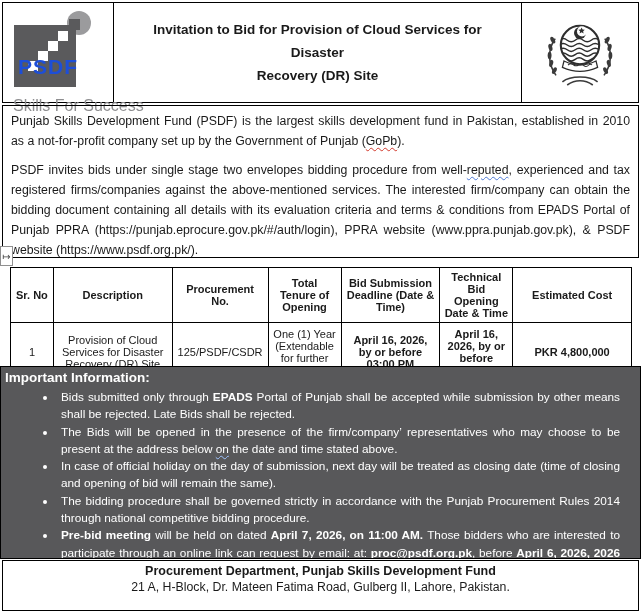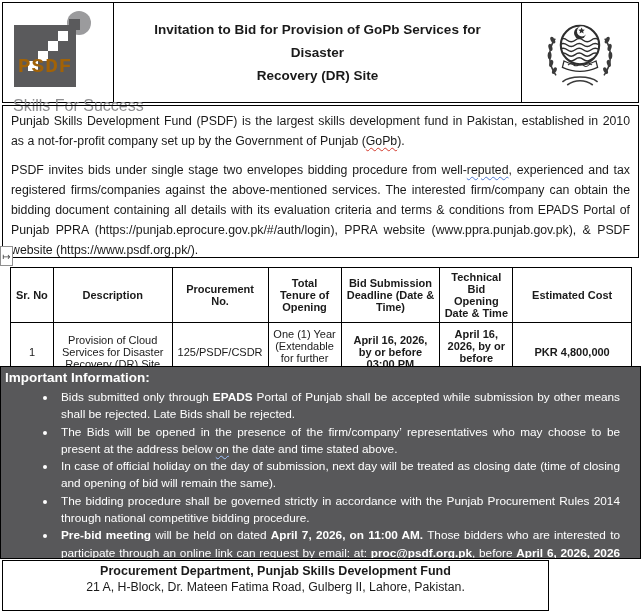--- a/index.html
+++ b/index.html
@@ -13,22 +13,22 @@
   .logo-cell { width:111px; border-right:1px solid #000; position:relative; }
   .logo-art { position:absolute; left:9px; top:8px; width:92px; height:78px; }
   .logo-sq { position:absolute; left:2px; top:14px; width:62px; height:62px; background:#5a5a5c; }
   .logo-circle { position:absolute; left:55px; top:0; width:24px; height:24px; border-radius:50%; background:#9b9b9d; }
   .step { position:absolute; width:10px; height:10px; background:#fff; }
   .step.s1 { left:16px; top:50px; }
   .step.s2 { left:26px; top:40px; }
   .step.s3 { left:36px; top:30px; }
   .step.s4 { left:46px; top:20px; }
   .step.dark { left:57px; top:8px; width:11px; height:11px; background:#5a5a5c; }
-  .logo-acronym { position:absolute; left:6px; top:44px; color:#a16207; font-weight:bold;
-    font-size:21px; letter-spacing:1px; font-family:Liberation Mono, monospace; }
+  .logo-acronym { position:absolute; left:6px; top:44px; color:#1d4ed8; font-weight:bold;
+    font-size:21px; letter-spacing:1px; font-family:Liberation Sans, sans-serif; }
   .logo-tagline { position:absolute; left:10px; top:94px; font-size:16px; color:#8e8e90; white-space:nowrap; }
   .title-cell { flex:1; display:flex; flex-direction:column; align-items:center; justify-content:center;
     text-align:center; font-weight:bold; font-size:13.5px; line-height:23px; padding:0 14px; }
   .emblem-cell { width:117px; border-left:1px solid #000; display:flex; align-items:center; justify-content:center; }
 
   
   .intro-box { position:absolute; top:105px; left:2px; width:637px; height:153px;
     border:1px solid #000; padding:5px 8px 0 8px; font-size:12.3px; line-height:20px; text-align:justify; }
   .intro-box p + p { margin-top:9px; }
   .sp-red  { text-decoration:underline wavy #d23a2e; text-decoration-thickness:1px; text-underline-offset:2px; }
@@ -48,21 +48,21 @@
   
   .imp { position:absolute; top:366px; left:0; width:641px; height:193px;
     background:#58585a; color:#fff; border:1px solid #000; padding:2px 8px 0 4px; overflow:hidden; }
   .imp-heading { font-weight:bold; font-size:13.5px; line-height:18px; }
   .imp ul { margin:2px 12px 0 0; padding-left:52px; }
   .imp li { font-size:11.8px; line-height:17.3px; text-align:justify; padding-left:4px; }
   .imp li span.b { font-weight:bold; }
   .imp li span.wavy { text-decoration:underline wavy #9fc3ff; text-decoration-thickness:1px; text-underline-offset:2px; }
 
   
-  .footer-box { position:absolute; top:560px; left:2px; width:547px; height:51px;
+  .footer-box { position:absolute; top:560px; left:2px; width:637px; height:51px;
     border:1px solid #000; text-align:center; padding-top:2px; font-size:12.3px; line-height:16px; }
   .footer-line1 { font-weight:bold; font-size:12.5px; }
 </style>
 </head>
 <body>
 
 <div class="page">
 
   <div class="header-box">
     <div class="logo-cell">
@@ -73,21 +73,21 @@
         <div class="step s2"></div>
         <div class="step s3"></div>
         <div class="step s4"></div>
         <div class="step dark"></div>
         <div class="logo-acronym">PSDF</div>
       </div>
       <div class="logo-tagline">Skills For Success</div>
     </div>
 
     <div class="title-cell">
-      <div>Invitation to Bid for Provision of GoPb Services for Disaster</div>
+      <div>Invitation to Bid for Provision of Cloud Services for Disaster</div>
       <div>Recovery (DR) Site</div>
     </div>
 
     <div class="emblem-cell">
       <svg width="96" height="88" viewBox="0 0 120 104" fill="none">
         <defs>
             <clipPath id="circ">
               <circle cx="60" cy="42" r="24"></circle>
             </clipPath>
           </defs>

